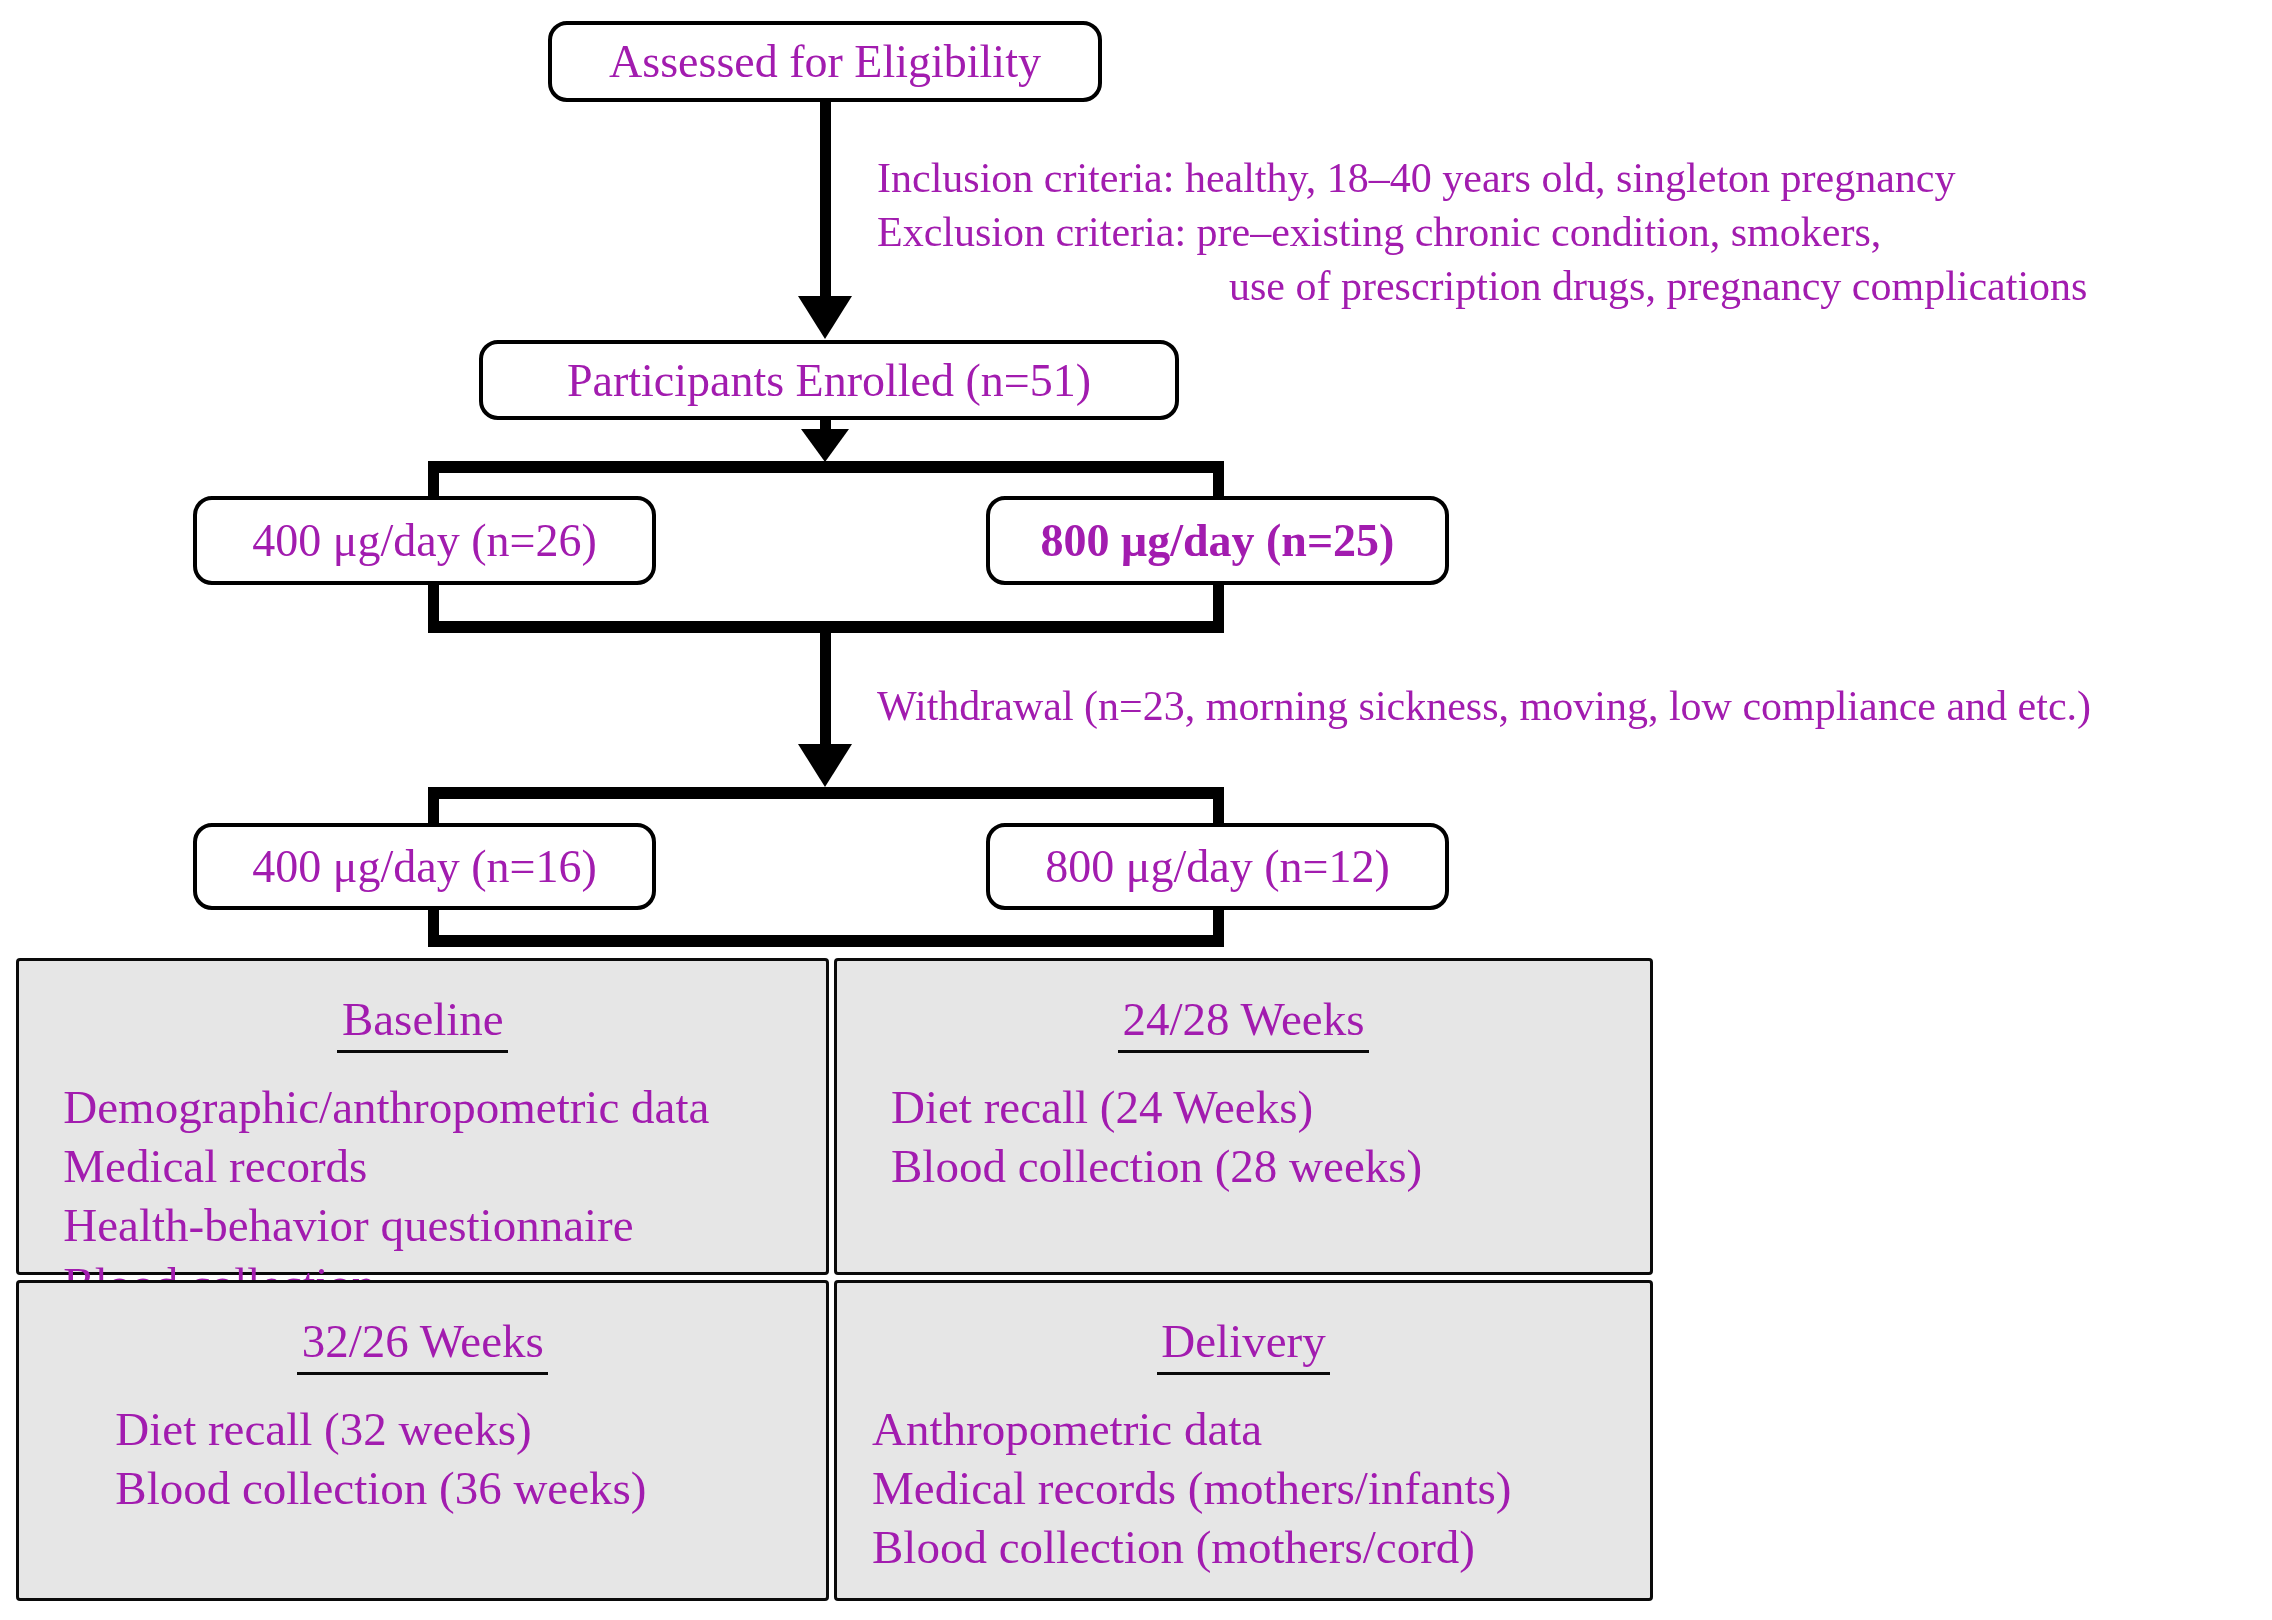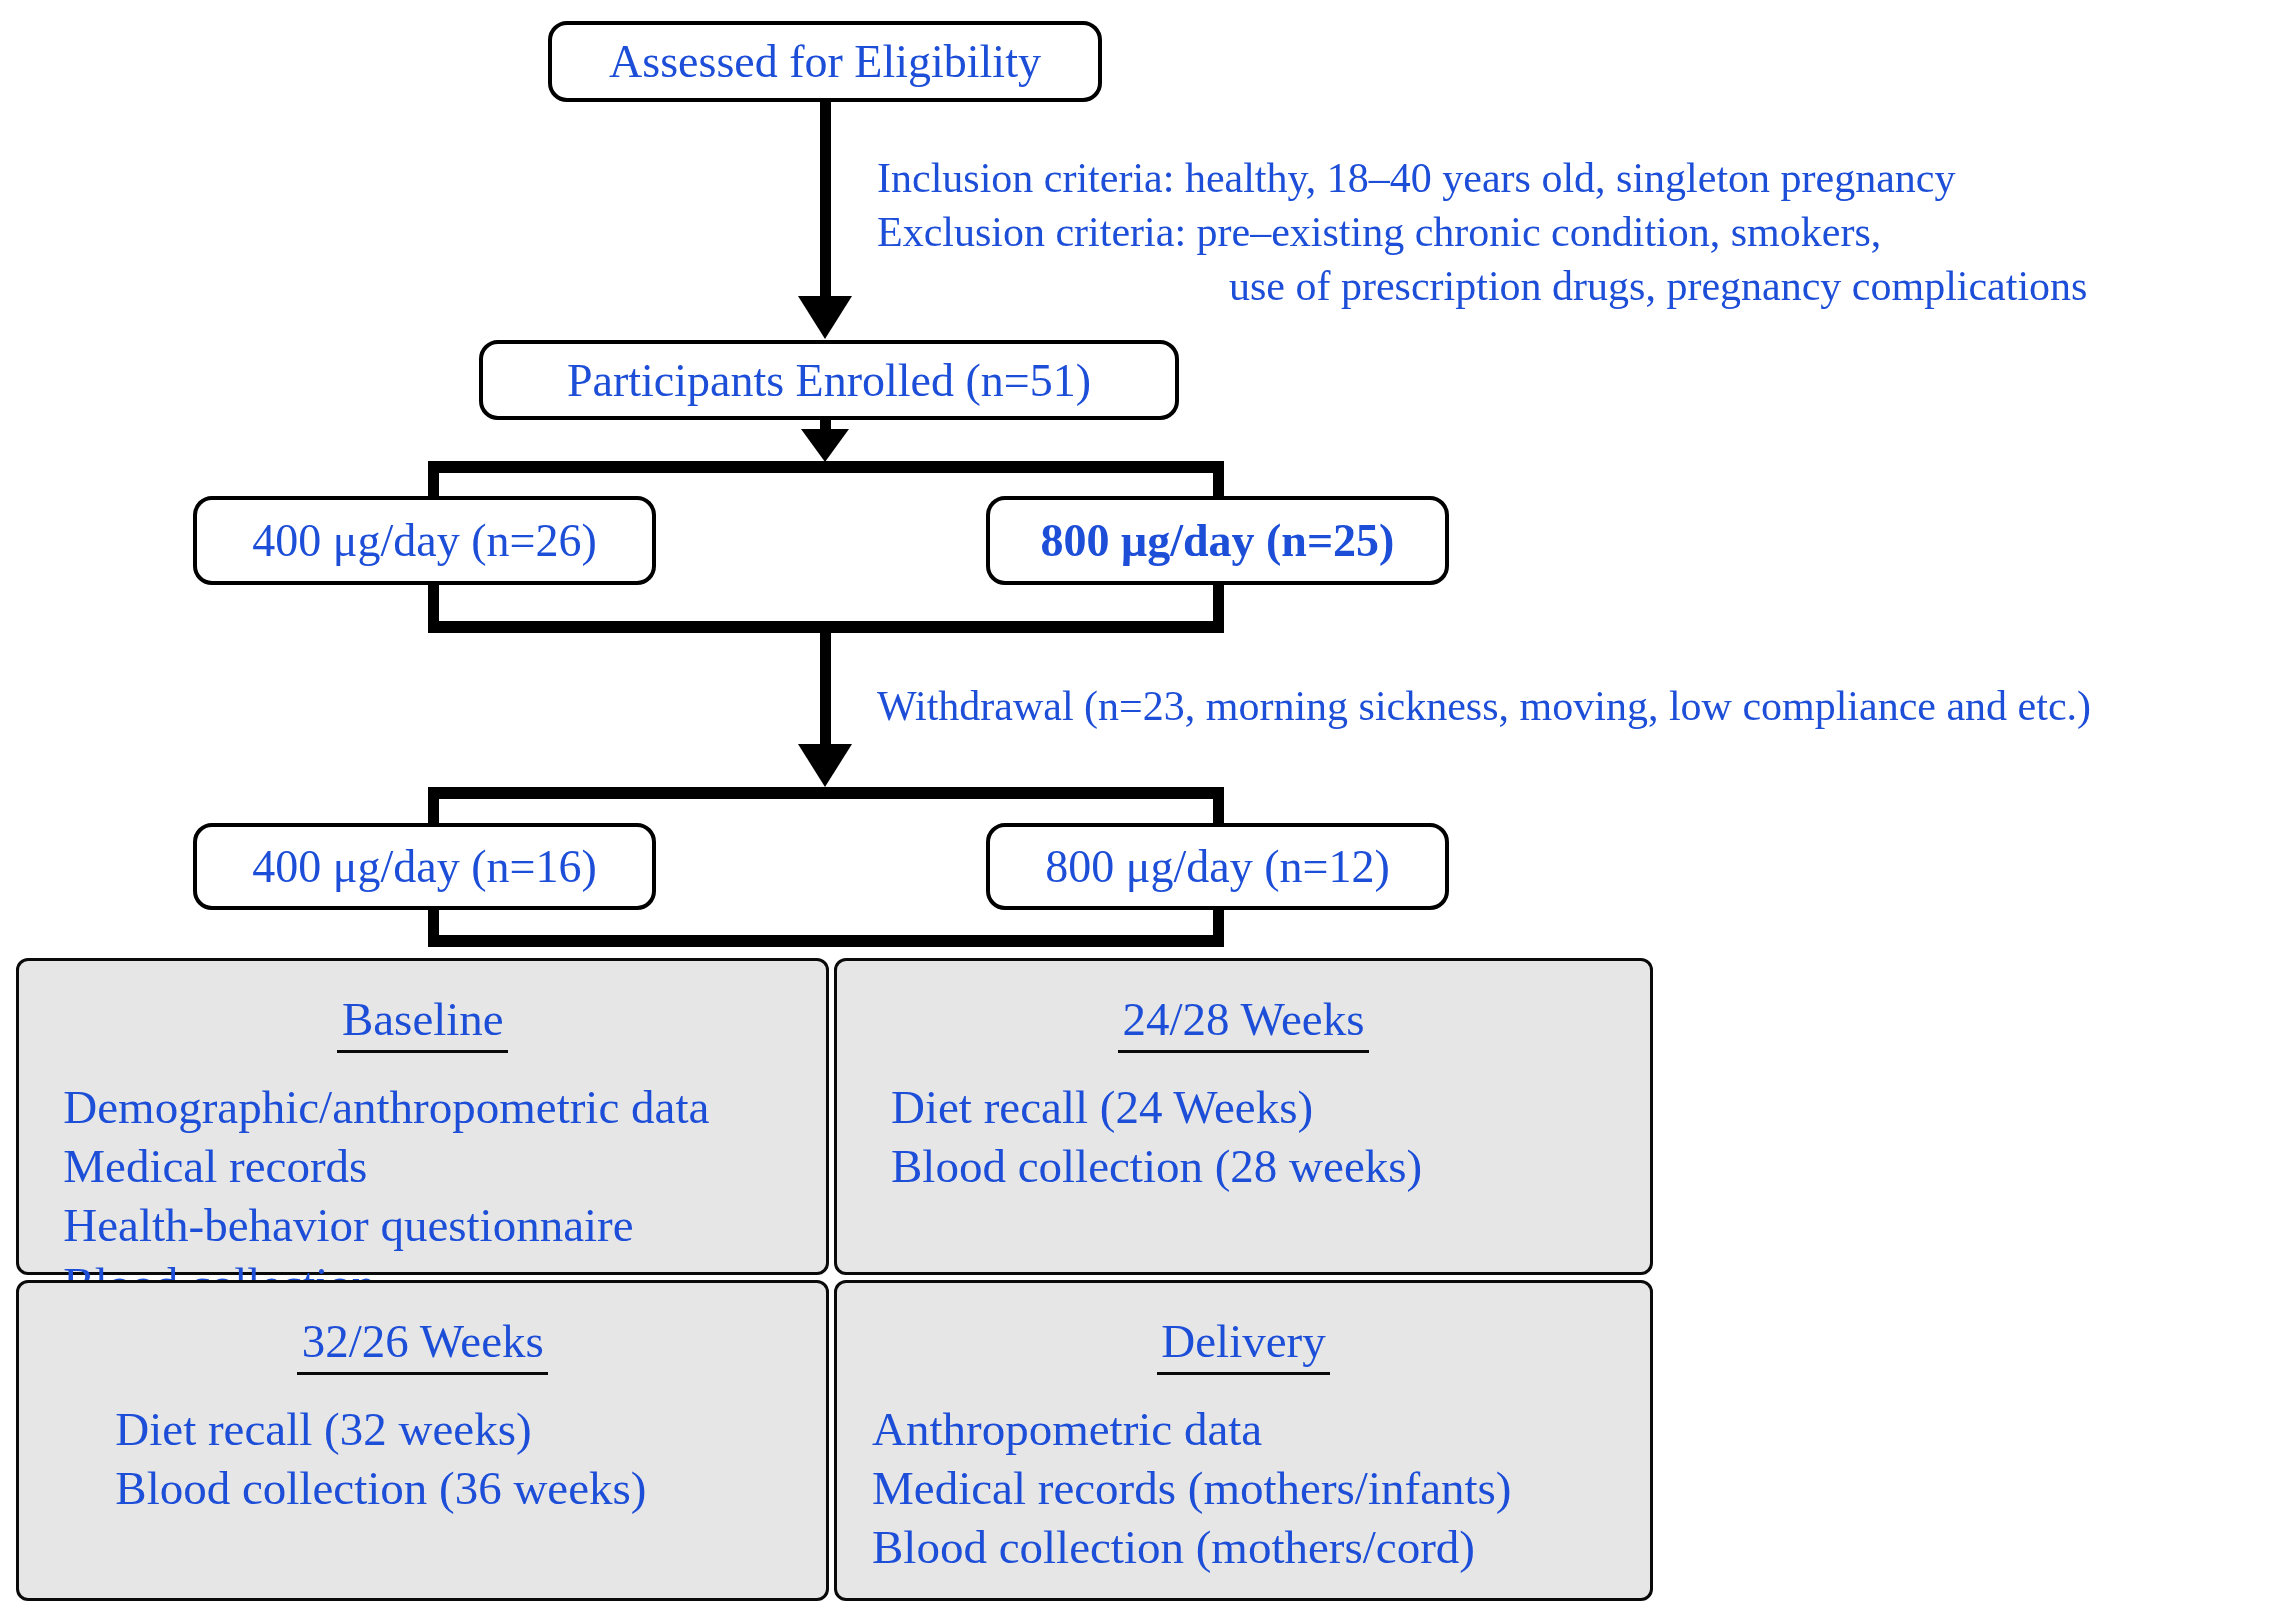--- a/index.html
+++ b/index.html
@@ -2,21 +2,21 @@
 <html style="font-size:12px"><head>
 <meta charset="utf-8">
 <style>
   html, body { margin: 0; padding: 0; background: #ffffff; }
   .canvas {
     position: relative;
     width: 2198px;
     height: 1620px;
     background: #ffffff;
     font-family: "Liberation Serif", "DejaVu Serif", serif;
-    color: #1d4ed8;
+    color: #a21caf;
     overflow: hidden;
   }
   
   .bar  { position: absolute; background: #000; height: 12px; z-index: 1; }
   .vline{ position: absolute; background: #000; width: 11px;  z-index: 1; }
   .stem { position: absolute; background: #000; width: 11px;  z-index: 1; }
   .arrowhead {
     position: absolute; width: 0; height: 0; z-index: 2;
     border-left: 27px solid transparent;
     border-right: 27px solid transparent;
@@ -40,21 +40,21 @@
   
   .annot {
     position: absolute; z-index: 3;
     font-size: 42px; white-space: nowrap; line-height: 1.0;
   }
   
   .panel {
     position: absolute; z-index: 2;
     background: #e6e6e6;
     border: 3.7px solid #0a0a0a;
-    border-radius: 12px;
+    border-radius: 4px;
     box-sizing: border-box;
     font-size: 47px;
   }
   .panel-title { text-align: center; margin-top: 31px; }
   .panel-title span {
     display: inline-block;
     border-bottom: 3.7px solid #0a0a0a;
     padding: 0 4.4px 4.4px 4.4px;
   }
   .panel-items { margin-top: 25px; line-height: 59px; }

